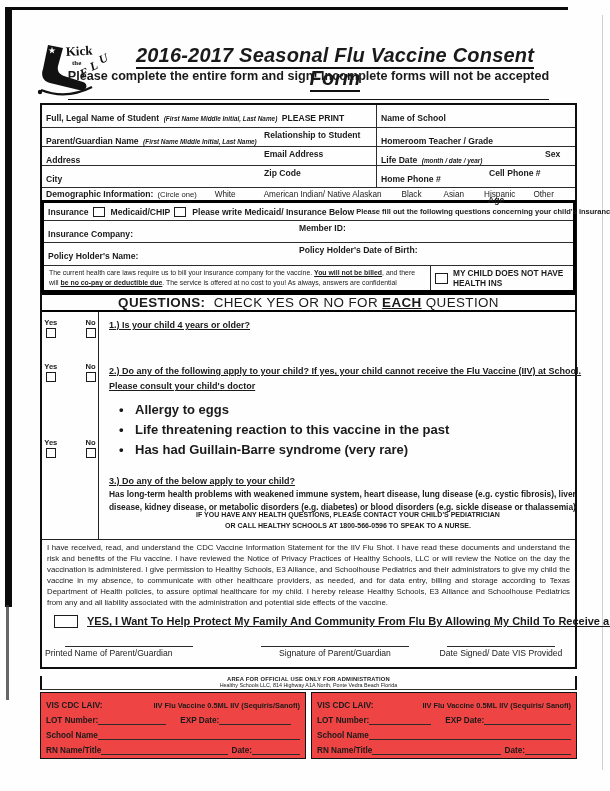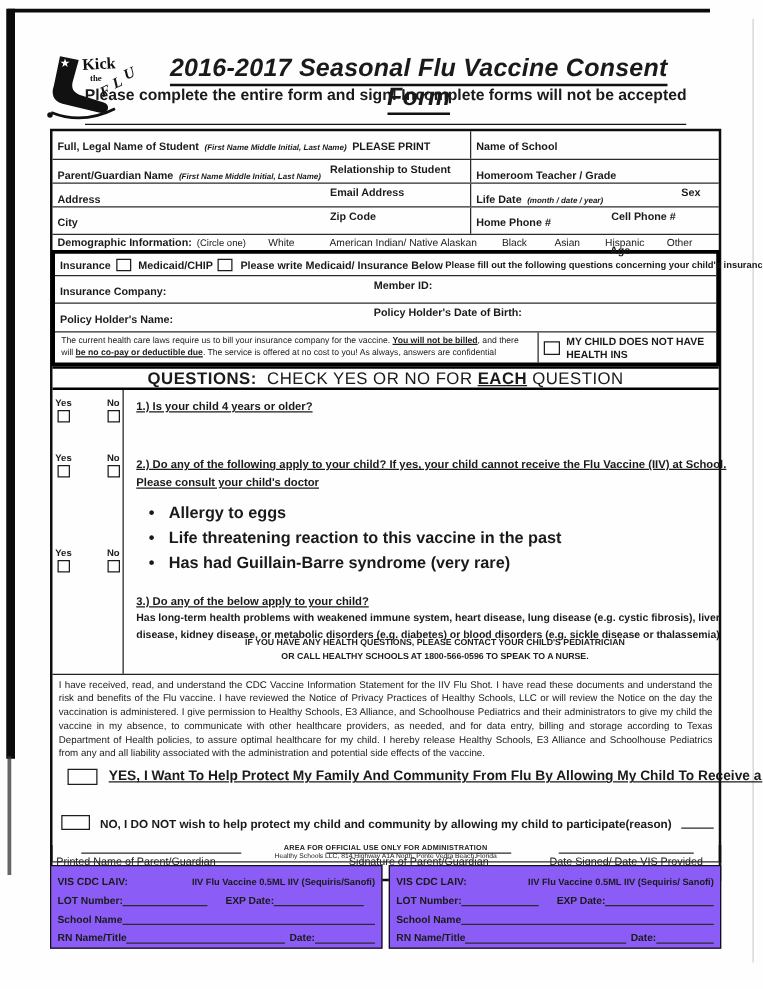--- a/index.html
+++ b/index.html
@@ -105,21 +105,21 @@
   .sig-c3 { flex:1; text-align:center; } .sig-c3 .sig-line { margin:6px auto 0 auto; width:108px; }
 
   
   .official-band { position:absolute; left:40px; top:676px; width:537px; height:14px; text-align:center;
                    border-left:2px solid #0e0e0e; border-right:2px solid #0e0e0e; border-bottom:1px solid #2c2c2c; }
   .official-band .l1 { font-size:5.8px; font-weight:700; letter-spacing:.2px; }
   .official-band .l2 { font-size:5.4px; }
 
   
   .admin { position:absolute; left:40px; top:692px; width:537px; display:flex; gap:5px; }
-  .admin-box { flex:1; border:1.6px solid #111; padding:2px 5px 3px 5px; background:#8b5cf6; }
+  .admin-box { flex:1; border:1.6px solid #111; padding:2px 5px 3px 5px; background:#ef4444; }
   .a-r { display:flex; align-items:flex-end; height:15px; white-space:nowrap; }
   .a-lbl { font-size:8.2px; font-weight:700; }
   .a-vax { font-size:7.4px; font-weight:600; margin-left:auto; }
   .a-gap { width:14px; }
   .a-blank { border-bottom:1.1px solid #2b2b2b; height:9px; }
 </style>
 </head>
 <body>
 
 <div class="page">
@@ -284,25 +284,20 @@
       </div>
     </div>
 
     <div class="consent">I have received, read, and understand the CDC Vaccine Information Statement for the IIV Flu Shot. I have read these documents and understand the risk and benefits of the Flu vaccine. I have reviewed the Notice of Privacy Practices of Healthy Schools, LLC or will review the Notice on the day the vaccination is administered.  I give permission to Healthy Schools, E3 Alliance, and Schoolhouse Pediatrics and their administrators to give my child the vaccine in my absence, to communicate with other healthcare providers, as needed, and for data entry, billing and storage according to Texas Department of Health policies, to assure optimal healthcare for my child.  I hereby release Healthy Schools, E3 Alliance and Schoolhouse Pediatrics from any and all liability associated with the administration and potential side effects of the vaccine.</div>
 
     <div class="yes-row">
       <span class="cb"></span>
       <span class="yes-text">YES, I Want To Help Protect My Family And Community From Flu By Allowing My Child To Receive a Flu Vaccine!</span>
     </div>
 
-    <div class="no-row">
-      <span class="cb"></span>
-      <span class="no-text">NO, I DO NOT wish to help protect my child and community by allowing my child to participate(reason)</span>
-      <span class="blank no-blank"></span>
-    </div>
 
     <div class="sig-row">
       <div class="sig-col sig-c1">
         <div class="sig-line"></div>
         <div class="sig-lab">Printed Name of Parent/Guardian</div>
       </div>
       <div class="sig-col sig-c2">
         <div class="sig-line"></div>
         <div class="sig-lab">Signature of Parent/Guardian</div>
       </div>

